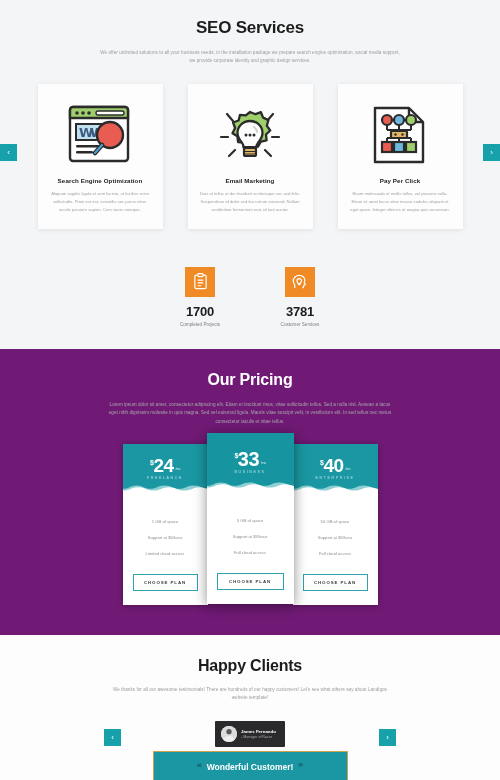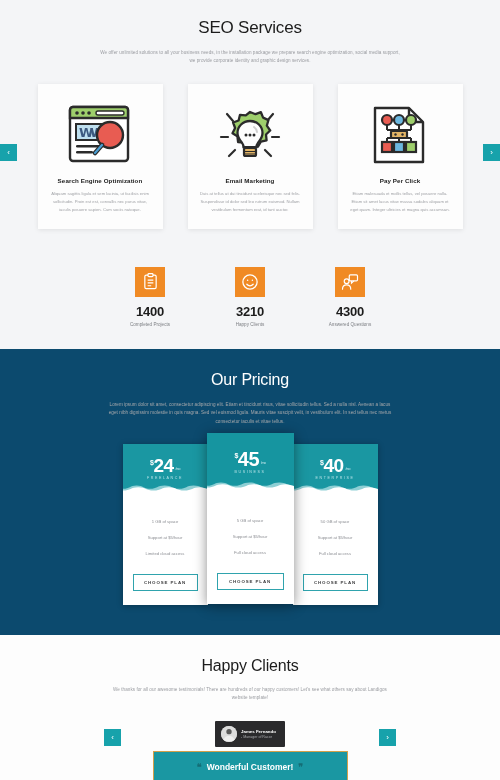--- a/index.html
+++ b/index.html
@@ -13,21 +13,21 @@
 
   
   .services-section {
     background: #f4f5f7;
     padding: 18px 0 10px;
     position: relative;
   }
   .section-title {
     text-align: center;
     font-size: 17px;
-    font-weight: normal;
+    font-weight: bold;
     color: #1c1c1c;
     letter-spacing: -0.2px;
   }
   .section-sub {
     text-align: center;
     font-size: 4.6px;
     line-height: 1.85;
     color: #9a9ca1;
     max-width: 300px;
     margin: 11px auto 0;
@@ -108,21 +108,21 @@
     letter-spacing: -0.2px;
   }
   .stat-label {
     font-size: 4.6px;
     color: #7e8085;
     margin-top: 3px;
   }
 
   
   .pricing-section {
-    background: #0c4a6e;
+    background: #701a75;
     padding: 22px 0 30px;
     position: relative;
   }
   .pricing-section .section-title { color: #ffffff; font-size: 16px; }
   .pricing-section .section-sub {
     color: #a7a8ab;
     max-width: 290px;
     margin-top: 12px;
   }
   .plans-row {
@@ -377,50 +377,37 @@
 <section class="stats-section">
 
   <div class="stat-item">
     <div class="stat-icon">
       <svg width="17" height="17" viewBox="0 0 24 24" fill="none" stroke="#ffffff" stroke-width="1.7">
         <rect x="4" y="3" width="16" height="19" rx="2"></rect>
         <rect x="8.5" y="1" width="7" height="4" rx="1.2" fill="#f08a24"></rect>
         <path d="M8 10h8M8 14h8M8 18h5"></path>
       </svg>
     </div>
-    <div class="stat-num">1400</div>
+    <div class="stat-num">1700</div>
     <div class="stat-label">Completed Projects</div>
-  </div>
-
-  <div class="stat-item">
-    <div class="stat-icon">
-      <svg width="18" height="18" viewBox="0 0 24 24" fill="none" stroke="#ffffff" stroke-width="1.7">
-        <circle cx="12" cy="12" r="9.5"></circle>
-        <circle cx="8.8" cy="9.6" r="1" fill="#ffffff" stroke="none"></circle>
-        <circle cx="15.2" cy="9.6" r="1" fill="#ffffff" stroke="none"></circle>
-        <path d="M7.8 15c1.3 1.5 2.6 2.1 4.2 2.1s2.9-.6 4.2-2.1" stroke-linecap="round"></path>
-      </svg>
-    </div>
-    <div class="stat-num">3210</div>
-    <div class="stat-label">Happy Clients</div>
   </div>
 
 
   <div class="stat-item">
     <div class="stat-icon">
       <svg width="18" height="18" viewBox="0 0 24 24" fill="none" stroke="#ffffff" stroke-width="1.6">
-        <rect x="11" y="2.5" width="11" height="8" rx="1.5"></rect>
-        <path d="M14 10.5v3l3.2-3"></path>
-        <circle cx="7.5" cy="11" r="3.2"></circle>
-        <path d="M2 21.5c0-3.4 2.4-5.6 5.5-5.6s5.5 2.2 5.5 5.6" stroke-linecap="round"></path>
+        <path d="M5 20v-4.5C3.6 14.3 3 12.6 3 10.8 3 6.5 6.6 3.2 11 3.2c4.1 0 7.4 2.8 7.4 6.4 0 1.6-.7 2.6-.7 3.4 0 .7 1.3 1.4 1.3 2.2 0 .8-1 1-1.7 1-.3 1.6-.2 3.8-2.4 3.8"></path>
+        <path d="M8 10.5a3 3 0 0 1 6 0c0 1.2-.8 1.9-1.2 2.5-.3.4-.3.8-.3 1.2h-3c0-.4 0-.8-.3-1.2-.4-.6-1.2-1.3-1.2-2.5z"></path>
+        <path d="M9.6 15.5h2.8"></path>
       </svg>
     </div>
-    <div class="stat-num">4300</div>
-    <div class="stat-label">Answered Questions</div>
-  </div>
+    <div class="stat-num">3781</div>
+    <div class="stat-label">Customer Services</div>
+  </div>
+
 
 </section>
 
 <section class="pricing-section">
   <h2 class="section-title">Our Pricing</h2>
   <p class="section-sub">Lorem ipsum dolor sit amet, consectetur adipiscing elit. Etiam et tincidunt risus, vitae sollicitudin tellus. Sed a nulla nisl. Aenean a lacus eget nibh dignissim molestie in quis magna. Sed vel euismod ligula. Mauris vitae suscipit velit, in vestibulum elit. In sed tellus nec metus consectetur iaculis et vitae tellus.</p>
 
   <div class="plans-row">
 
     <div class="plan">
@@ -440,21 +427,21 @@
         <div class="plan-feat">Limited cloud access</div>
       </div>
       <div class="plan-btn-wrap">
         <button class="plan-btn">CHOOSE PLAN</button>
       </div>
     </div>
 
     <div class="plan featured">
       <div class="plan-head">
         <div class="plan-price">
-          <span class="cur">$</span><span>45</span><span class="per">/mo</span>
+          <span class="cur">$</span><span>33</span><span class="per">/mo</span>
         </div>
         <div class="plan-name">BUSINESS</div>
         <svg class="wave" viewBox="0 0 100 12" preserveAspectRatio="none">
           <path d="M0 7c8 0 8-4 16-4s8 4 16 4 8-4 17-4 8 4 17 4 8-4 17-4 9 4 17 4v5H0z" fill="#8ecfd4"></path>
           <path d="M0 9c9 0 9-4 18-4s9 4 18 4 9-4 18-4 9 4 18 4 10-4 18-4 10 4 18 4v3H0z" fill="#ffffff"></path>
         </svg>
       </div>
       <div class="plan-body">
         <div class="plan-feat">5 GB of space</div>
         <div class="plan-feat">Support at $5/hour</div>

